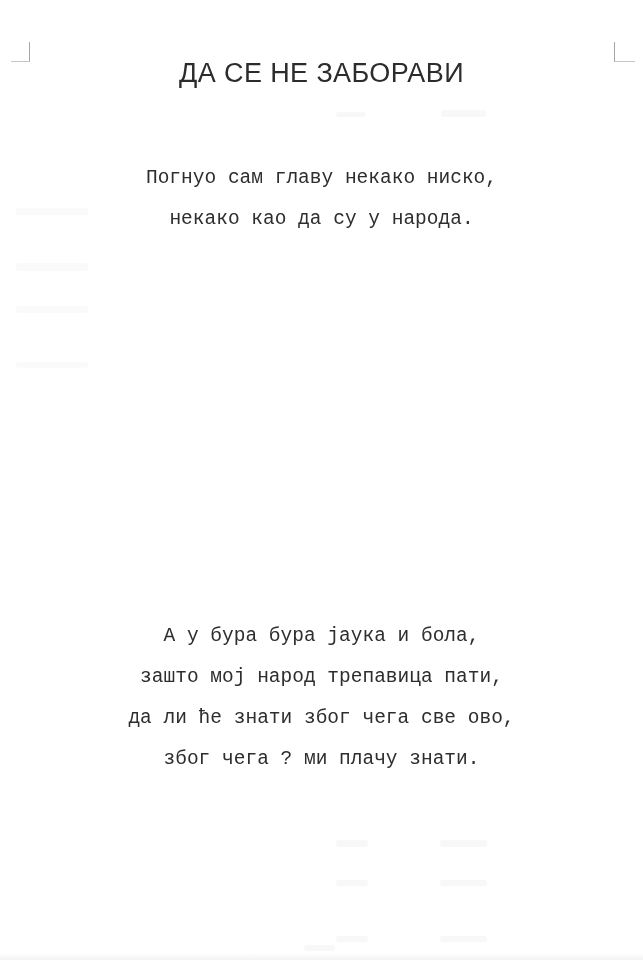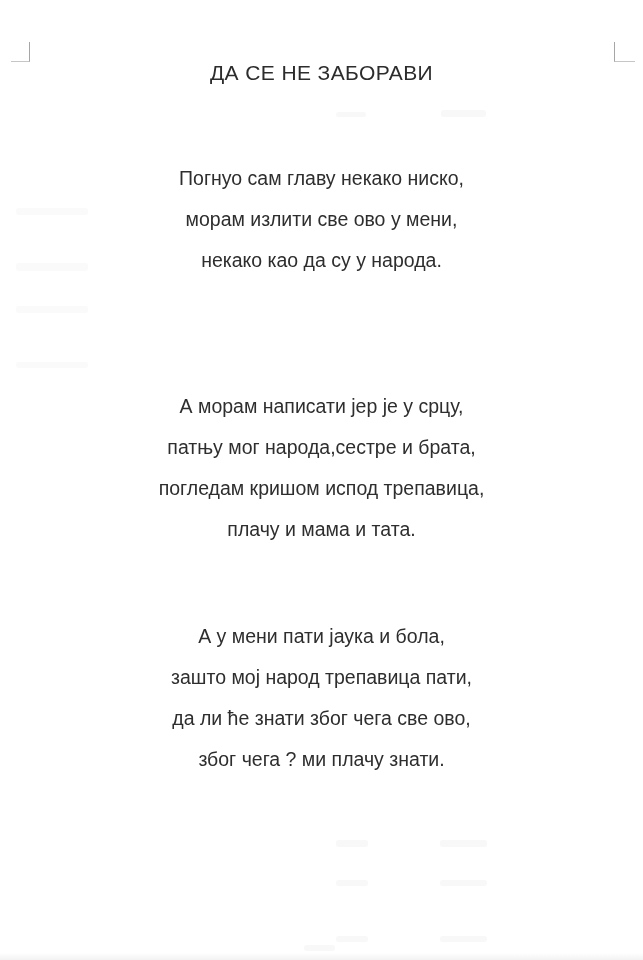--- a/index.html
+++ b/index.html
@@ -16,39 +16,40 @@
     font-family: "Liberation Sans", "DejaVu Sans", sans-serif;
     color: #2e2e2e;
   }
   .title {
     position: absolute;
     top: 58px;
     left: 0;
     width: 100%;
     margin: 0;
     text-align: center;
-    font-size: 21px;
+    font-size: 27px;
     font-weight: 400;
     line-height: 30px;
     letter-spacing: 0.4px;
     color: #2c2c2c;
   }
   .stanza {
     position: absolute;
     left: 0;
     width: 100%;
     text-align: center;
     font-size: 19.5px;
     line-height: 41px;
     font-weight: 400;
     color: #2e2e2e;
   }
   .stanza p {
     margin: 0;
     padding: 0;
+    font-family: Liberation Mono, monospace;
   }
   .stanza-1 { top: 158px; }
   .stanza-2 { top: 386px; }
   .stanza-3 { top: 616px; }
 
   
   .corner {
     position: absolute;
     top: 42px;
     height: 19px;
@@ -101,33 +102,26 @@
 
 <div class="page">
 
   <div class="corner corner-left"></div>
   <div class="corner corner-right"></div>
 
   <h1 class="title">ДА СЕ НЕ ЗАБОРАВИ</h1>
 
   <div class="stanza stanza-1">
     <p>Погнуо сам главу некако ниско,</p>
-    <p>морам излити све ово у мени,</p>
     <p>некако као да су у народа.</p>
   </div>
 
-  <div class="stanza stanza-2">
-    <p>А морам написати јер је у срцу,</p>
-    <p>патњу мог народа,сестре и брата,</p>
-    <p>погледам кришом испод трепавица,</p>
-    <p>плачу и мама и тата.</p>
-  </div>
 
   <div class="stanza stanza-3">
-    <p>А у мени пати јаука и бола,</p>
+    <p>А у бура бура јаука и бола,</p>
     <p>зашто мој народ трепавица пати,</p>
     <p>да ли ће знати због чега све ово,</p>
     <p>због чега ? ми плачу знати.</p>
   </div>
 
   <div class="ghost g1"></div>
   <div class="ghost g2"></div>
   <div class="ghost g3"></div>
   <div class="ghost g4"></div>
   <div class="ghost g5"></div>

